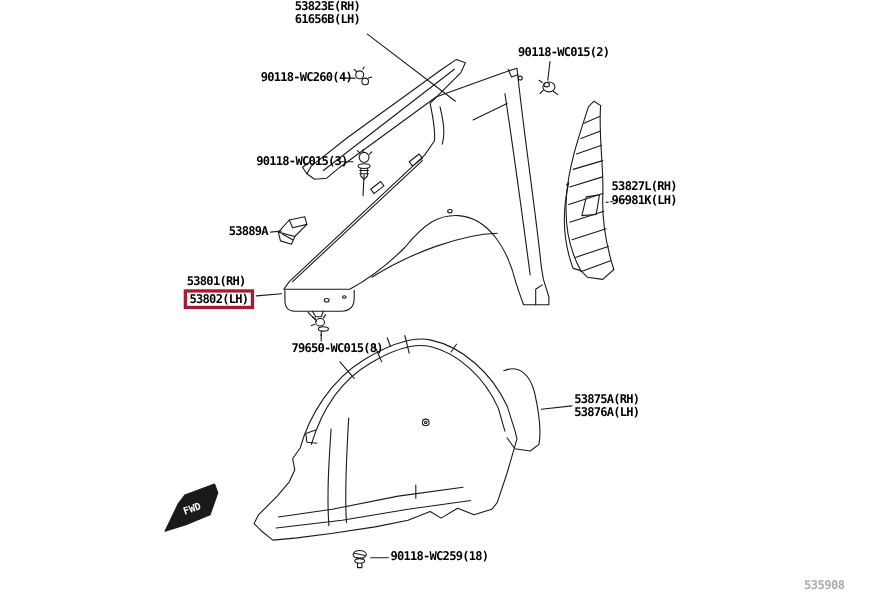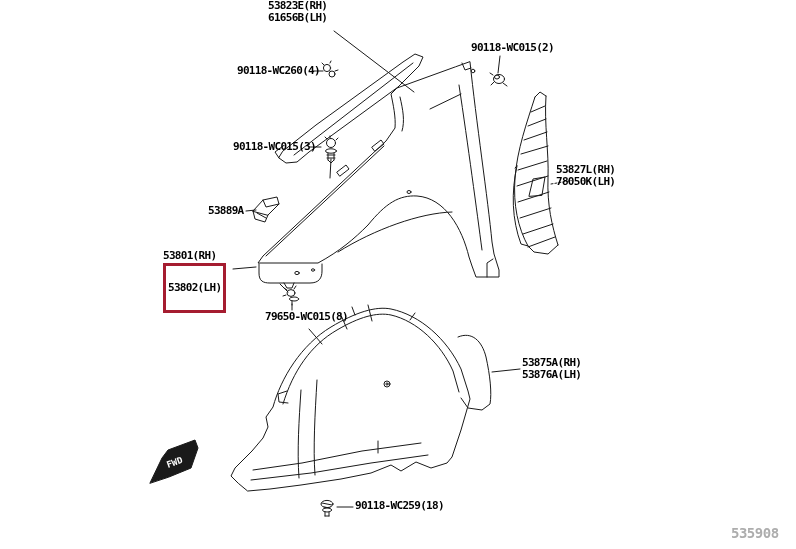--- a/index.html
+++ b/index.html
@@ -12,24 +12,24 @@
     stroke:var(--line,#1a1a1a);fill:none;stroke-width:1;stroke-linejoin:round;stroke-linecap:round;
   }
   .art .solid{fill:var(--line,#1a1a1a);stroke:var(--line,#1a1a1a);}
   .art .dotted{stroke-dasharray:2 2;}
   .label{
     position:absolute;color:#000;font-weight:bold;font-size:11px;line-height:12px;
     letter-spacing:-0.7px;white-space:nowrap;cursor:pointer;
   }
   .hlbox{
     display:inline-block;border:3px solid var(--highlight_box,#a51c30);
-    padding:16px 2px;margin-top:1px;background:#fff;
+    padding:0 2px;margin-top:1px;background:#fff;
   }
   .watermark{
-    position:absolute;left:731px;top:525px;font-size:14px;font-weight:bold;
+    position:absolute;left:731px;top:525px;font-size:11px;font-weight:bold;
     letter-spacing:-0.5px;color:var(--watermark,#adadad);
   }
 </style>
 </head>
 <body>
 
 <div class="stage">
 
   <svg class="art" width="796" height="549" viewBox="0 0 796 549">
 
@@ -175,32 +175,32 @@
   </div>
 
   <div class="label" style="left:233px;top:141px;">
     <span>90118-WC015(3)</span>
   </div>
 
   <div class="label" style="left:208px;top:205px;">
     <span>53889A</span>
   </div>
 
-  <div class="label" style="left:163px;top:250px;width:72px;text-align:left;">
+  <div class="label" style="left:163px;top:250px;width:72px;text-align:center;">
     <div style="padding-right:5px;">53801(RH)</div>
     <div class="hlbox">53802(LH)</div>
   </div>
 
   <div class="label" style="left:265px;top:311px;">
     <span>79650-WC015(8)</span>
   </div>
 
   <div class="label" style="left:556px;top:164px;">
     <div>53827L(RH)</div>
-    <div>78050K(LH)</div>
+    <div>96981K(LH)</div>
   </div>
 
   <div class="label" style="left:522px;top:357px;text-align:center;">
     <div>53875A(RH)</div>
     <div>53876A(LH)</div>
   </div>
 
   <div class="label" style="left:355px;top:500px;">
     <span>90118-WC259(18)</span>
   </div>

